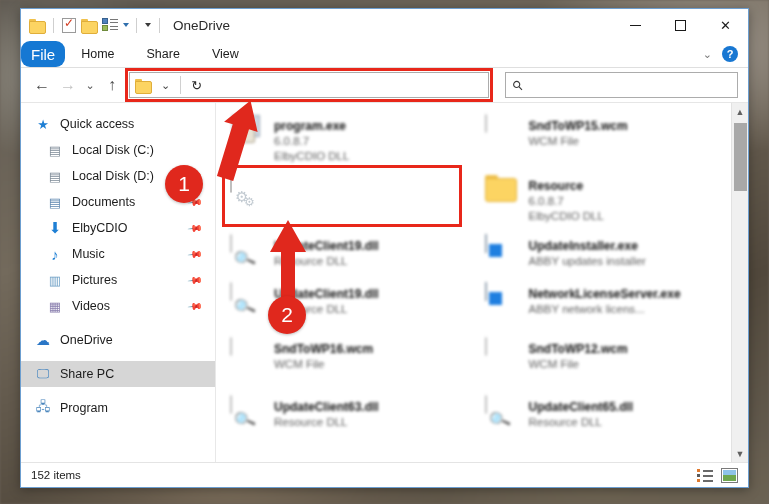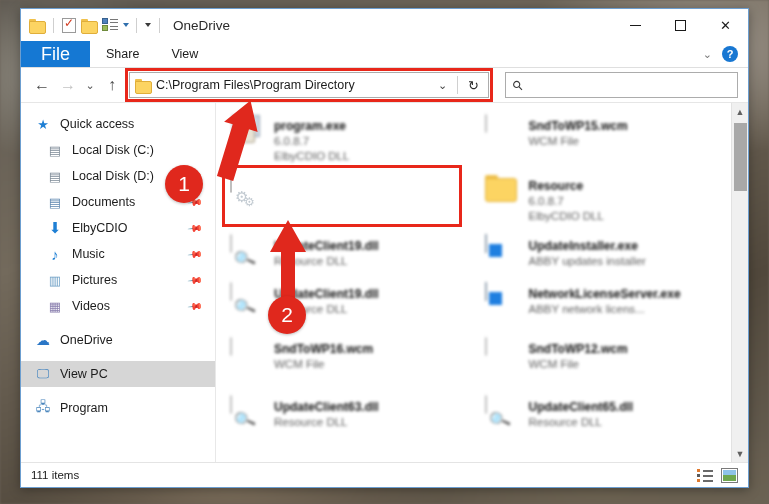--- a/index.html
+++ b/index.html
@@ -72,21 +72,21 @@
   .winbtn .min{ width:11px; height:1px; background:#1a1a1a; display:block; }
   .winbtn .max{ width:11px; height:11px; border:1px solid #1a1a1a; display:block; }
   
   .ribbon{
     height:27px; display:flex; align-items:stretch; position:relative;
     border-bottom:1px solid #dfdfdf; flex:0 0 27px; background:#fff;
   }
   .tab{
     padding:0 16px; display:flex; align-items:center; font-size:12.5px; color:#1c1c1c;
   }
-  .tab.file{ background:#1578d3; color:#fff; padding:0 20px; font-size:18px; }
+  .tab.file{ background:#1578d3; color:#fff; padding:0 10px; font-size:15px;border-radius:9px; }
   .ribbon-right{ margin-left:auto; display:flex; align-items:center; gap:10px; padding-right:10px;}
   .chev-sm{ font-size:11px; color:#777; }
   .help-ico{
     width:16px;height:16px;border-radius:50%;background:#1877d2;color:#fff;
     font-size:11px; display:flex;align-items:center;justify-content:center; font-weight:bold;
   }
   
   .addrrow{
     height:34px; display:flex; align-items:center; padding:0 8px; gap:0;
     flex:0 0 34px; background:#fff;
@@ -240,38 +240,38 @@
           <span class="max"></span>
         </div>
       <div class="winbtn">
           <span>✕</span>
         </div>
     </div>
   </div>
 
   <div class="ribbon">
     <div class="tab file">File</div>
+    <div class="tab">Home</div>
     <div class="tab">Share</div>
     <div class="tab">View</div>
     <div class="ribbon-right">
       <span class="chev-sm">⌄</span>
       <span class="help-ico">?</span>
     </div>
   </div>
 
   <div class="addrrow">
     <div class="navbtn">←</div>
     <div class="navbtn dim">→</div>
     <div class="navbtn small">⌄</div>
     <div class="navbtn">↑</div>
 
     <div class="addrwrap">
       <div class="addrbox">
         <span class="folder-ico"></span>
-        <span class="addr-text">C:\Program Files\Program Directory</span>
         <span class="addr-chev">⌄</span>
         <span class="addr-divider"></span>
         <span class="refresh">↻</span>
       </div>
       <div class="addr-hl"></div>
     </div>
 
     <div class="searchbox">
       <span class="search-ico">⚲</span>
     </div>
@@ -319,21 +319,21 @@
         <span class="pin">📌</span>
       </div>
       <div class="grp-gap"></div>
       <div class="navitem">
         <span class="nico" style="color:#2a76c6;font-size:14px">☁</span>
         <span>OneDrive</span>
       </div>
       <div class="grp-gap"></div>
       <div class="navitem sel gray">
         <span class="nico" style="color:#3a7fbe">🖵</span>
-        <span>View PC</span>
+        <span>Share PC</span>
       </div>
       <div class="grp-gap"></div>
       <div class="navitem">
         <span class="nico" style="color:#4a86bd">🖧</span>
         <span>Program</span>
       </div>
     </div>
 
     <div class="filelist">
 
@@ -437,21 +437,21 @@
     </div>
 
     <div class="vscroll">
       <div class="sb-arrow">▲</div>
       <div class="sb-thumb"></div>
       <div class="sb-arrow" style="margin-top:auto">▼</div>
     </div>
   </div>
 
   <div class="statusbar">
-    <span>111 items</span>
+    <span>152 items</span>
     <div class="viewbtns">
       <span class="vb vb-list">
         <i class="d o" style="top:1px"></i>
           <i class="d" style="top:6px"></i>
           <i class="d o" style="top:11px"></i>
         <i class="l" style="top:2px"></i>
           <i class="l" style="top:7px"></i>
           <i class="l" style="top:12px"></i>
       </span>
       <span class="vb vb-tile"></span>

